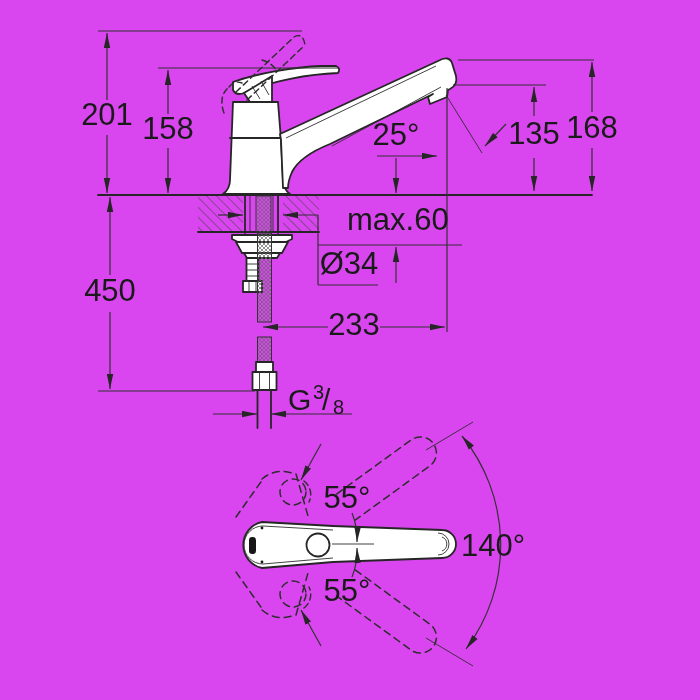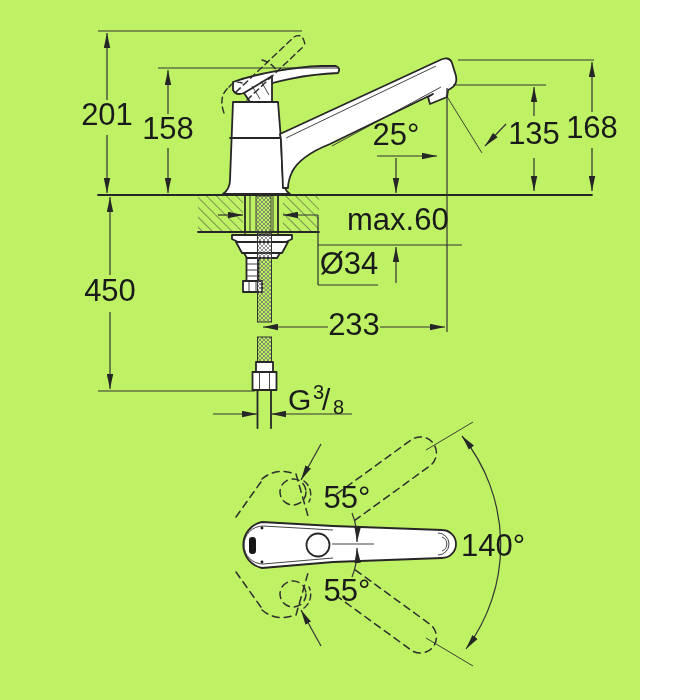--- a/index.html
+++ b/index.html
@@ -1,16 +1,16 @@
 <!DOCTYPE html>
 <html><head>
 <meta charset="utf-8">
 <style>
   html,body{margin:0;padding:0;background:#fff;}
-  .stage{position:relative;width:640px;height:700px;background:#bef264;overflow:hidden;}
+  .stage{position:relative;width:700px;height:700px;background:#d946ef;overflow:hidden;}
   svg{display:block;}
   text{font-family:"Liberation Sans","DejaVu Sans",sans-serif;fill:#1a1a1a;}
   .dimtxt{font-size:31px;}
   .fractxt-big{font-size:30px;}
   .fractxt-sm{font-size:20px;}
   .outline{fill:none;stroke:#262626;stroke-width:1.8;stroke-linejoin:round;stroke-linecap:round;}
   .outline-fill{fill:#ffffff;stroke:#262626;stroke-width:1.8;stroke-linejoin:round;}
   .thin{fill:none;stroke:#2e2e2e;stroke-width:0.9;}
   .dim{fill:none;stroke:#333333;stroke-width:1.2;}
   .dashed{fill:none;stroke:#2e2e2e;stroke-width:1.5;stroke-dasharray:7 5;stroke-linecap:round;}

